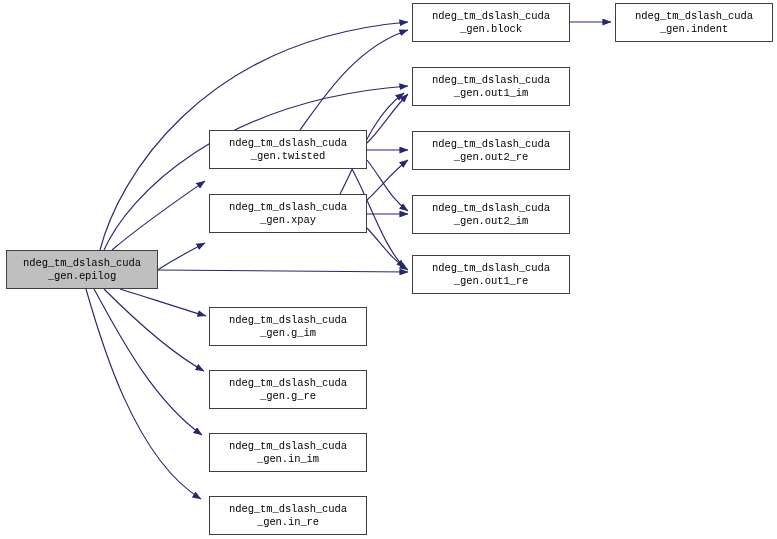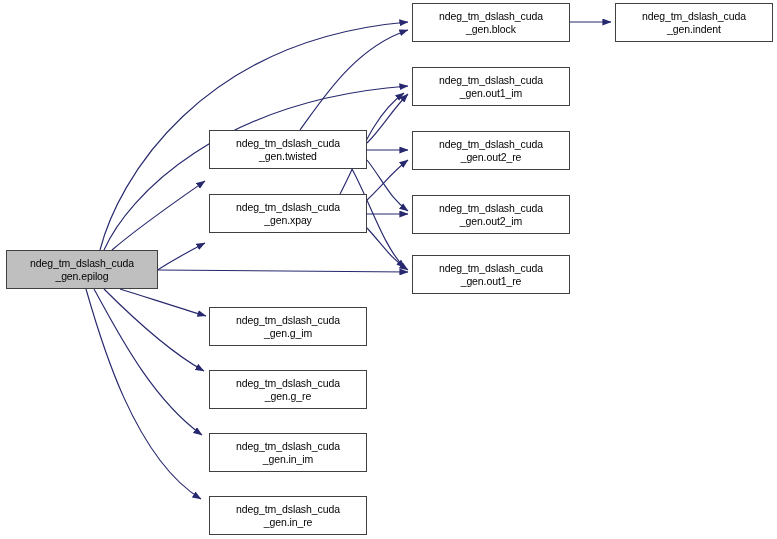--- a/index.html
+++ b/index.html
@@ -27,20 +27,21 @@
     box-sizing: border-box;
     display: flex;
     align-items: center;
     justify-content: center;
     text-align: center;
     font-size: 10.5px;
     line-height: 13px;
     color: #000000;
     white-space: pre-line;
     letter-spacing: -0.1px;
+    font-family: Liberation Mono, monospace;
   }
   .node.plain {
     background: #ffffff;
     border: 1px solid #404040;
   }
   .node.root {
     background: #bfbfbf;
     border: 1px solid #404040;
   }
   .node-label {

